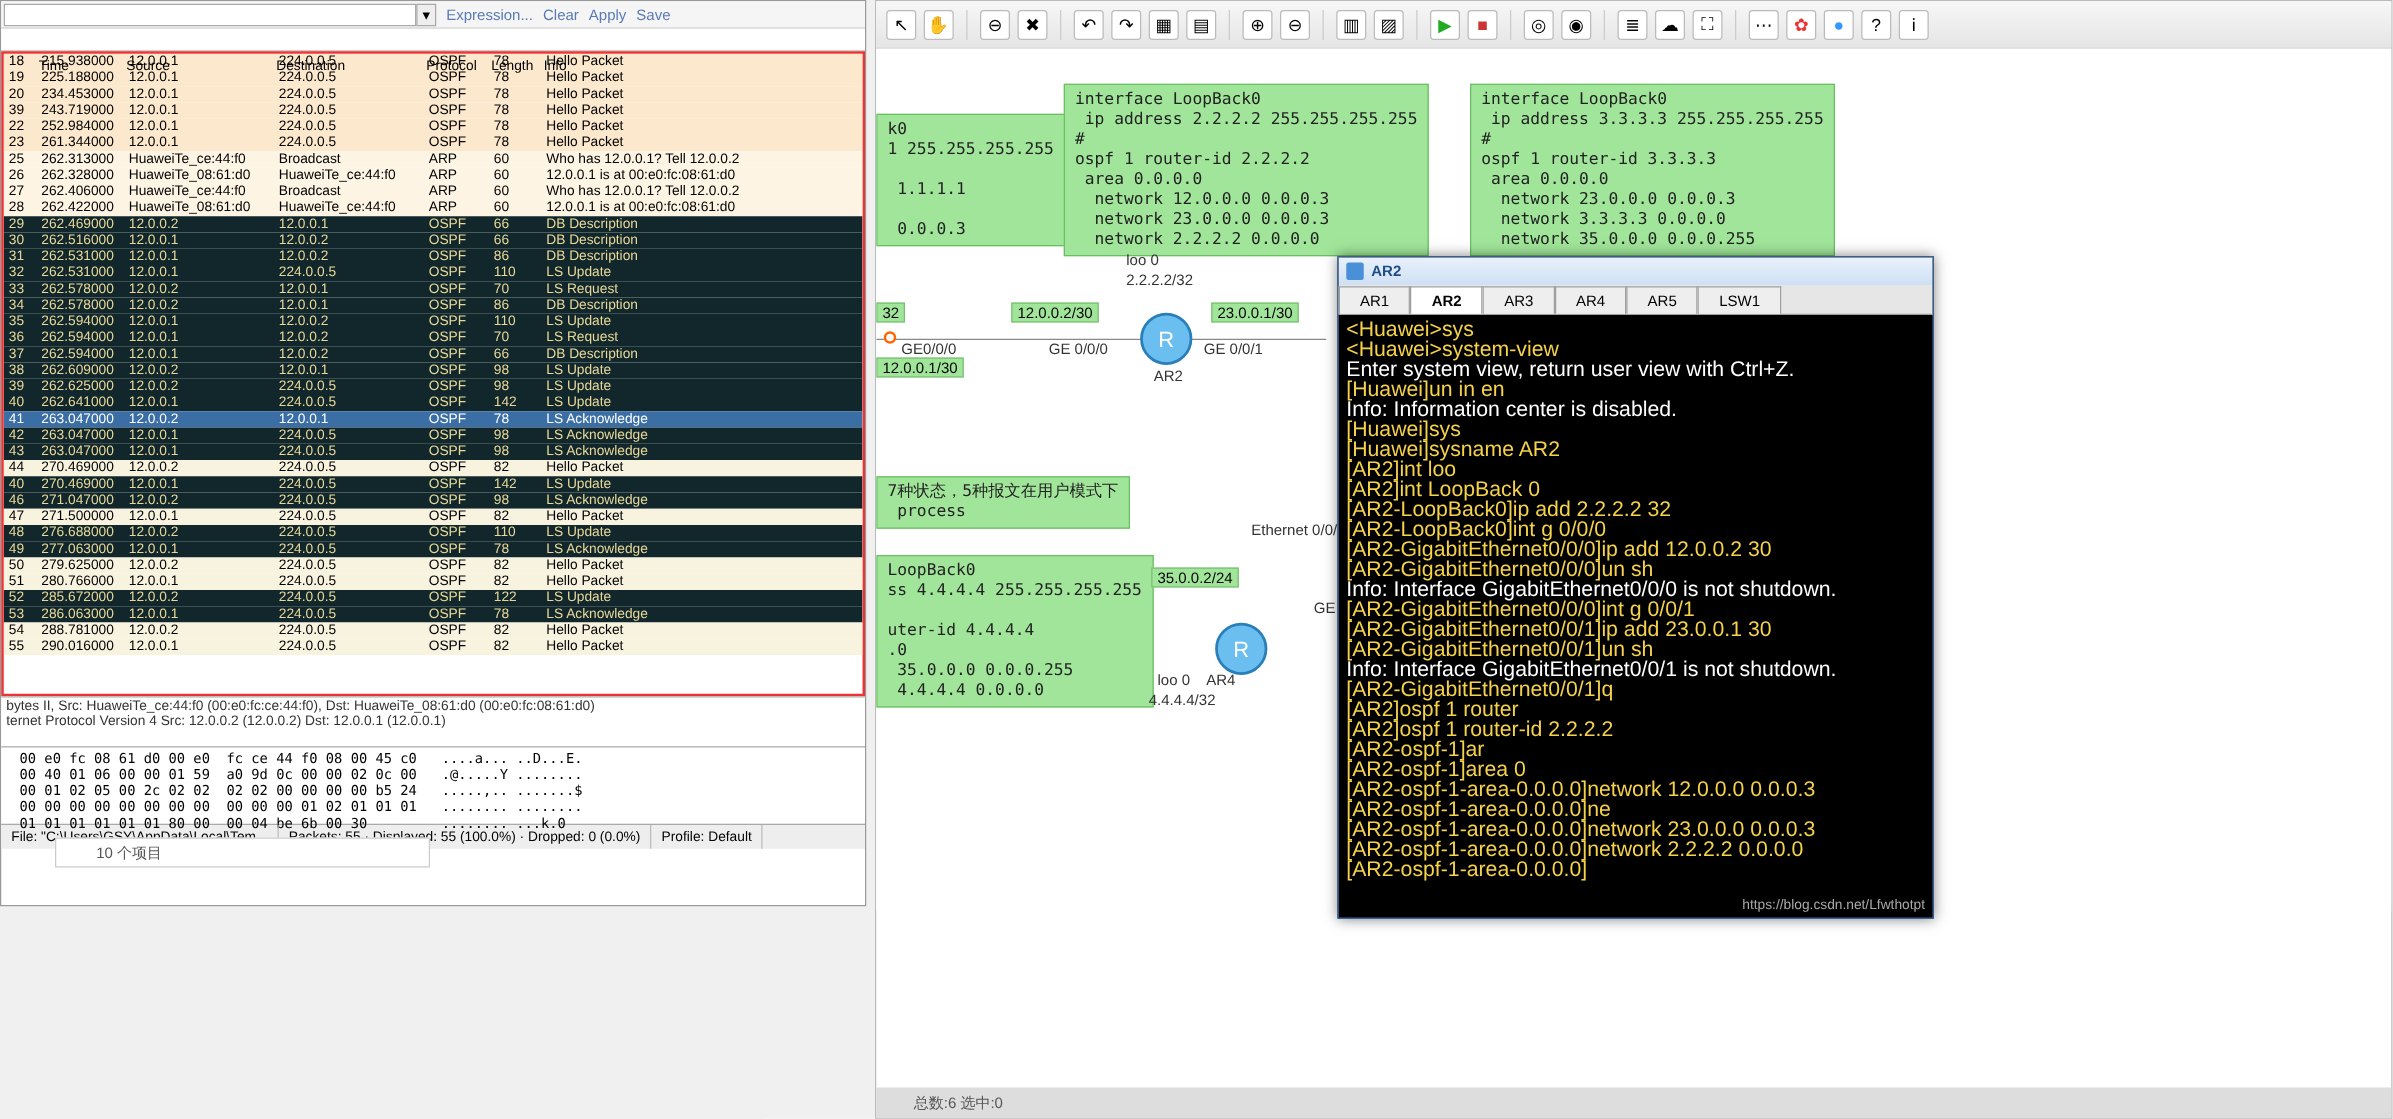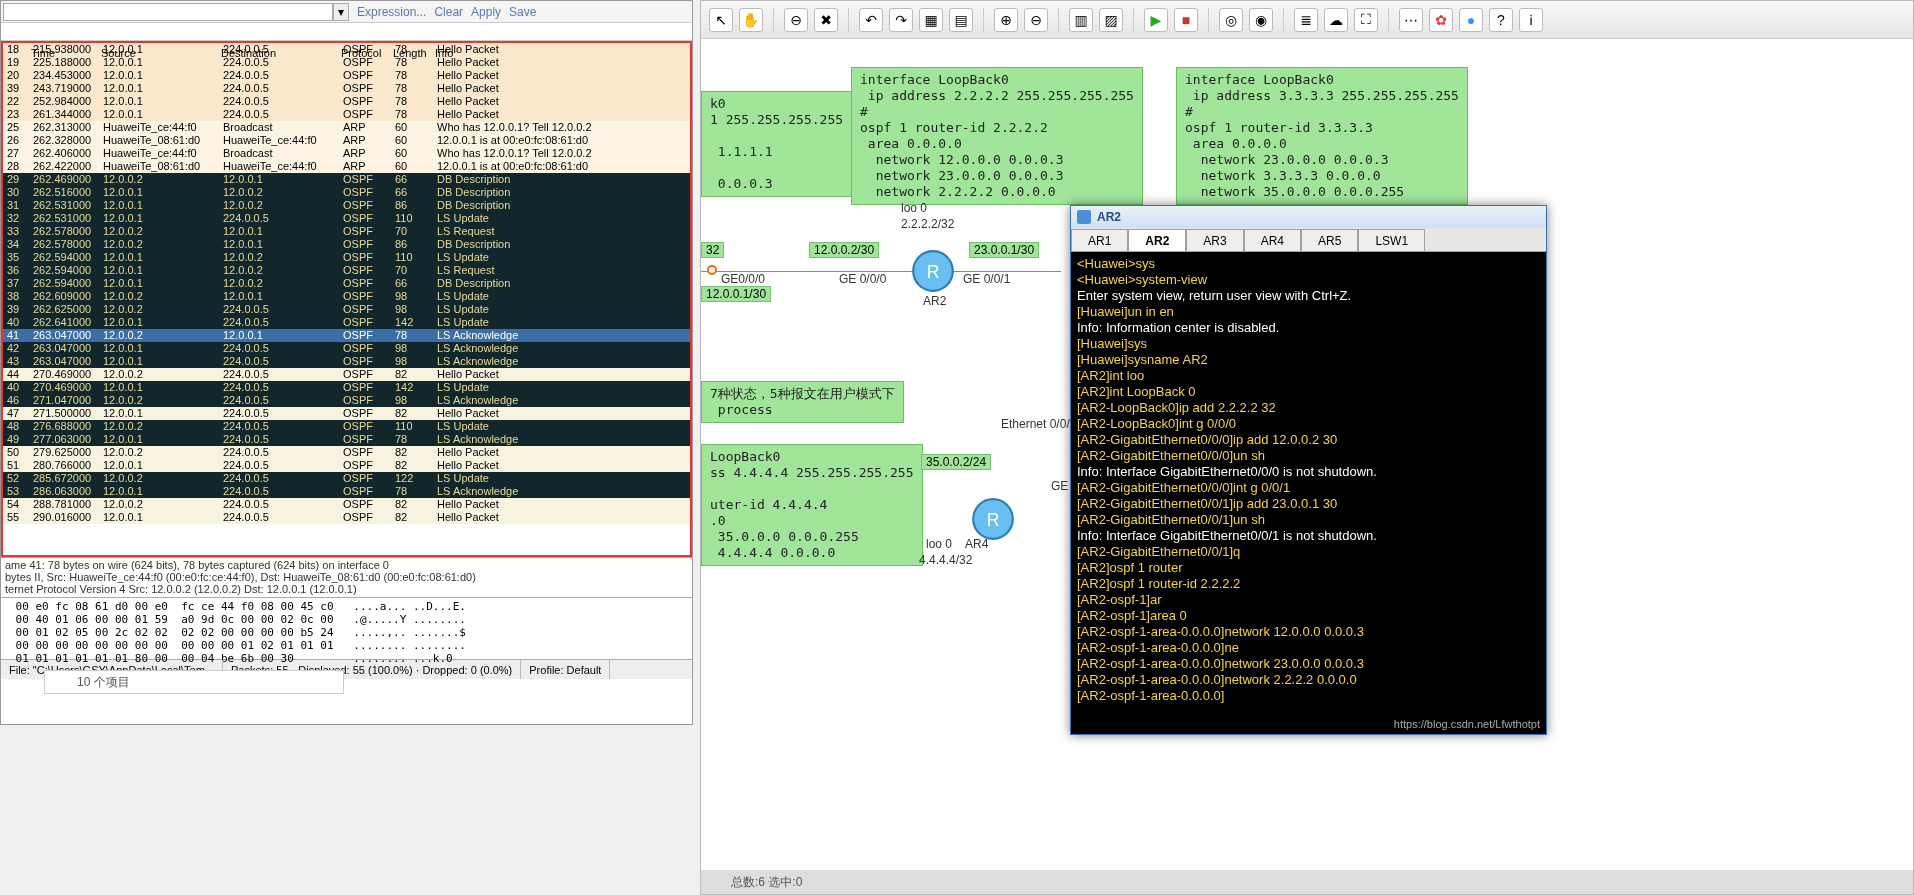--- a/index.html
+++ b/index.html
@@ -44,21 +44,21 @@
 
 .ensp-status { position:absolute; left:0; bottom:0; width:100%; height:24px; background:#ddd; line-height:24px; padding-left:30px; font-size:12px; color:#555; }
 
 
 .term { position:absolute; left:1070px; top:205px; width:477px; height:530px; background:#000; border:1px solid #3c6fae; box-shadow:0 0 10px rgba(0,0,0,.5); }
 .term-title { height:22px; background:linear-gradient(#e9f1fb,#cfe0f4); color:#1f4d88; font-weight:bold; display:flex; align-items:center; padding:0 6px; font-size:12px; }
 .term-title .ticon { width:14px; height:14px; background:#4a90d9; border-radius:2px; margin-right:6px; }
 .term-tabs { display:flex; background:#e6e6e6; height:24px; border-bottom:1px solid #a0a0a0; }
 .term-tab { padding:0 16px; line-height:22px; border:1px solid #a0a0a0; border-bottom:none; background:#eee; font-size:12px; cursor:pointer; margin-top:1px; }
 .term-tab.active { background:#fff; font-weight:bold; }
-.term-body { font-family:Consolas,monospace; font-size:13px; color:#fff; padding:4px 6px; line-height:16px; white-space:pre; overflow:hidden; }
+.term-body { font-family:Consolas,monospace; font-size:17px; color:#fff; padding:4px 6px; line-height:16px; white-space:pre; overflow:hidden; }
 .ty { color:#f5d24a; }
 .tw { color:#fff; }
 .term-foot { position:absolute; right:6px; bottom:4px; color:#aaa; font-size:11px; font-family:Arial; }
 </style>
 </head>
 <body>
 
 <div class="ws">
   <div class="ws-filter">
     <input style="">
@@ -406,21 +406,20 @@
         <div>55</div>
         <div>290.016000</div>
         <div>12.0.0.1</div>
         <div>224.0.0.5</div>
         <div>OSPF</div>
         <div>82</div>
         <div>Hello Packet</div>
       </div>
     </div>
   <div class="ws-detail" id="wsdet">
-      <div>ame 41: 78 bytes on wire (624 bits), 78 bytes captured (624 bits) on interface 0</div>
       <div>bytes II, Src: HuaweiTe_ce:44:f0 (00:e0:fc:ce:44:f0), Dst: HuaweiTe_08:61:d0 (00:e0:fc:08:61:d0)</div>
       <div>ternet Protocol Version 4  Src: 12.0.0.2 (12.0.0.2)  Dst: 12.0.0.1 (12.0.0.1)</div>
     </div>
   <div class="ws-hex"> 00 e0 fc 08 61 d0 00 e0  fc ce 44 f0 08 00 45 c0   ....a... ..D...E.
  00 40 01 06 00 00 01 59  a0 9d 0c 00 00 02 0c 00   .@.....Y ........
  00 01 02 05 00 2c 02 02  02 02 00 00 00 00 b5 24   .....,.. .......$
  00 00 00 00 00 00 00 00  00 00 00 01 02 01 01 01   ........ ........
  01 01 01 01 01 01 80 00  00 04 be 6b 00 30         ........ ...k.0</div>
   <div class="ws-status">
     <div>File: "C:\Users\GSY\AppData\Local\Tem...</div>

